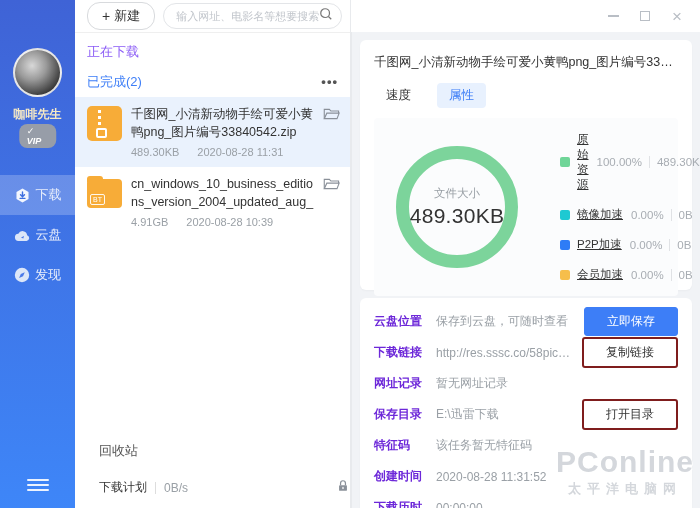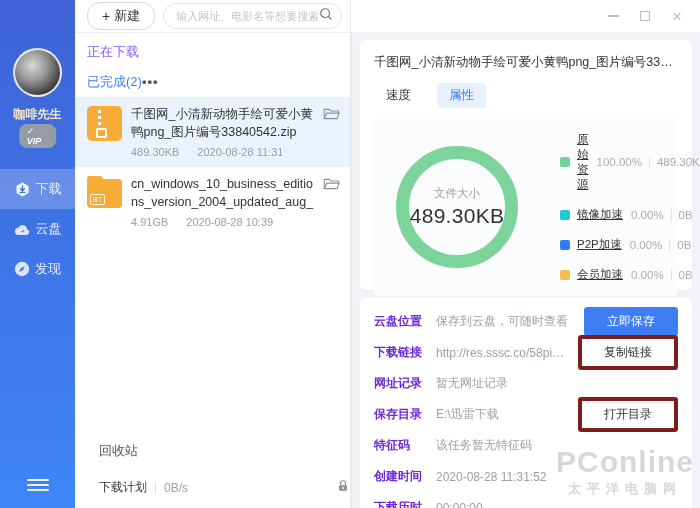--- a/index.html
+++ b/index.html
@@ -10,39 +10,39 @@
   .sidebar { position:absolute; left:0; top:0; width:75px; height:508px;
     background:linear-gradient(180deg,#3F63D6 0%,#3E86F8 100%); color:#fff; }
   .avatar { position:absolute; left:13px; top:48px; width:49px; height:49px; border-radius:50%;
     background:radial-gradient(circle at 38% 35%, #d8d8d8 0%, #9a9a9a 35%, #3a3a3a 75%, #111 100%);
     border:2px solid rgba(255,255,255,.85); }
   .username { position:absolute; top:106px; width:75px; text-align:center; font-size:12px; color:#F6E9C5; font-weight:bold; }
   .vip-badge { position:absolute; top:124px; left:50%; transform:translateX(-50%);
     background:#979DA8; color:#fff; font-size:9px; font-weight:bold; border-radius:8px; padding:2px 8px; font-style:italic; }
   .upgrade-btn { position:absolute; top:144px; left:50%; transform:translateX(-50%);
     background:#FCEFC8; color:#F07B3C; font-size:12px; padding:4px 7px; border-radius:4px; white-space:nowrap; cursor:pointer; }
-  .nav { position:absolute; top:169px; width:75px; }
+  .nav { position:absolute; top:175px; width:75px; }
   .nav-item { height:40px; display:flex; align-items:center; justify-content:center; gap:5px; font-size:13px; color:#E8EEFB; cursor:pointer; }
   .nav-item.active { background:rgba(255,255,255,.22); }
   .nav-item svg { display:block; }
   .hamburger { position:absolute; bottom:14px; left:50%; transform:translateX(-50%); width:22px; cursor:pointer; }
   .hamburger i { display:block; height:2px; background:#fff; margin:3px 0; border-radius:1px; opacity:.9; }
 
   
   .middle { position:absolute; left:75px; top:0; width:276px; height:508px; background:#fff; border-right:1px solid #E8EAED; }
   .topbar { height:33px; display:flex; align-items:center; gap:8px; padding:0 8px 0 12px; border-bottom:1px solid #EFEFEF; }
   .new-btn { display:flex; align-items:center; gap:4px; border:1px solid #D8DADD; border-radius:13px;
     padding:4px 14px; font-size:13px; color:#333; background:#fff; cursor:pointer; white-space:nowrap; }
   .new-btn .plus { font-size:14px; line-height:1; color:#333; }
   .searchbox { flex:1; display:flex; align-items:center; border:1px solid #E3E5E8; border-radius:13px; padding:3px 8px 3px 12px; }
   .searchbox input { flex:1; border:none; outline:none; font-size:11px; color:#333; min-width:0; background:transparent; }
   .searchbox input::placeholder { color:#C2C6CC; }
 
   .section-label { font-size:13px; color:#8b5cf6; padding:10px 12px 8px; }
-  .completed-row { display:flex; align-items:center; padding:4px 12px 6px; }
+  .completed-row { display:flex; align-items:center; justify-content:space-between; padding:4px 12px 6px; }
   .completed-label { font-size:13px; color:#3D7EF7; cursor:pointer; }
   .more-dots { color:#555; font-size:13px; font-weight:bold; letter-spacing:1px; cursor:pointer; line-height:0.4; }
 
   .dl-item { display:flex; padding:9px 10px 9px 12px; gap:9px; cursor:pointer; position:relative; }
   .dl-item.selected { background:#EAF2FD; }
   .file-icon { width:35px; height:35px; flex:none; position:relative; }
   .zip-icon { background:#F7AC38; border-radius:5px; }
   .zip-icon::before { content:""; position:absolute; left:11px; top:4px; width:3px; height:20px;
     background:repeating-linear-gradient(180deg,#fff 0 3px,transparent 3px 6px); }
   .zip-icon::after { content:""; position:absolute; left:9px; top:22px; width:7px; height:6px; border:2px solid #fff; border-radius:2px; background:#F7AC38; }
@@ -88,21 +88,21 @@
   .legend-label { color:#333; margin-right:8px;text-decoration:underline; }
   .legend-pct { color:#A8ADB3; }
   .legend-val { color:#A8ADB3; border-left:1px solid #E0E2E5; margin-left:7px; padding-left:7px; }
 
   .card2 { position:absolute; left:8px; right:8px; top:266px; height:230px; padding:8px 14px; overflow:hidden; }
   .info-row { display:flex; align-items:center; height:31px; }
   .info-label { width:62px; flex:none; font-size:12px; color:#6d28d9; font-weight:bold; }
   .info-value { flex:1; min-width:0; font-size:12px; color:#9AA0A6; white-space:nowrap; overflow:hidden; text-overflow:ellipsis; padding-right:8px; }
   .btn { flex:none; font-size:12px; border-radius:3px; padding:5px 22px; cursor:pointer; white-space:nowrap; }
   .btn-primary { background:#3D7EF7; color:#fff; border:1px solid #3D7EF7; }
-  .btn-outline { background:#fff; color:#333; border:4px solid #7f1d1d; }
+  .btn-outline { background:#fff; color:#333; border:2px solid #7f1d1d; }
 
   .watermark { position:absolute; right:6px; bottom:10px; text-align:center; color:#CDD1D6; pointer-events:none; opacity:.85; }
   .wm1 { font-size:30px; font-weight:bold; letter-spacing:1px; text-shadow:1px 1px 0 #fff; }
   .wm2 { font-size:13px; font-weight:bold; letter-spacing:6px; margin-top:1px; text-shadow:1px 1px 0 #fff; }
 </style>
 </head>
 <body>
 
 <div class="app">
 

